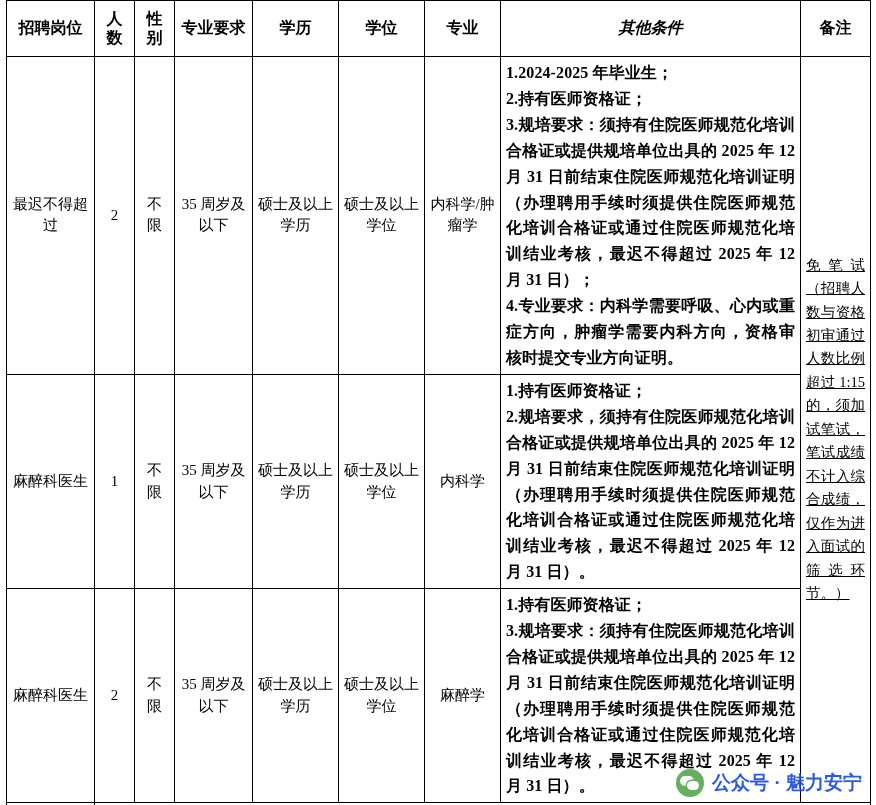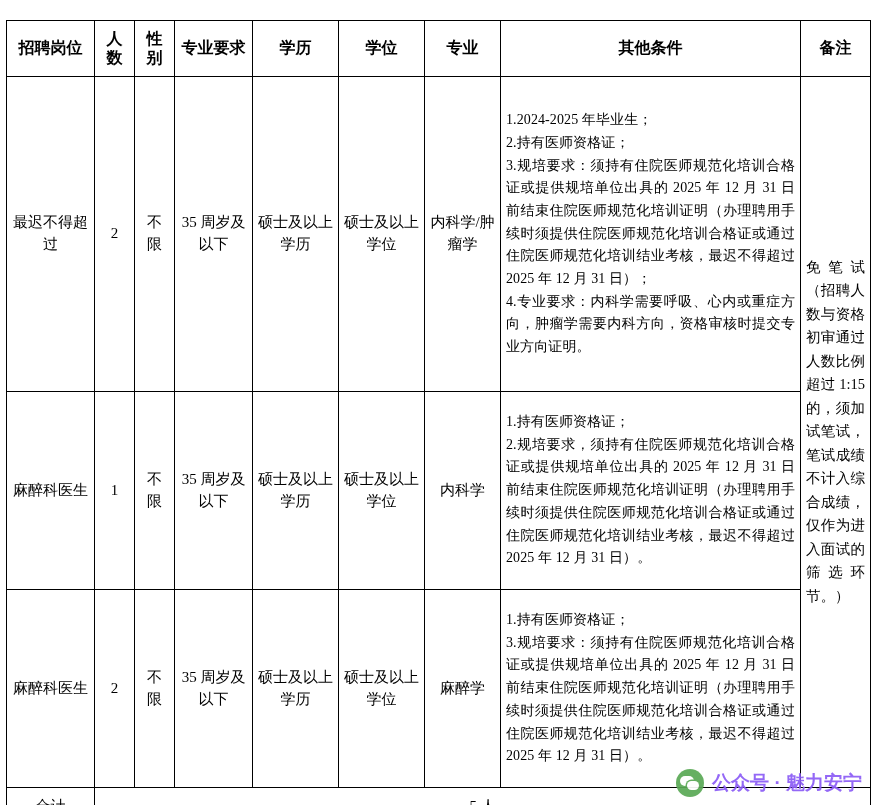--- a/index.html
+++ b/index.html
@@ -12,21 +12,21 @@
     height: 805px;
     font-family: "Liberation Serif", "DejaVu Serif", serif;
     color: #000000;
     overflow: hidden;
   }
   .page {
     position: relative;
     width: 876px;
     height: 805px;
     box-sizing: border-box;
-    padding: 20px 6px 0 6px;
+    padding: 0 6px 0 6px;
   }
   table.rec-table {
     border-collapse: collapse;
     width: 864px;
     table-layout: fixed;
     font-size: 15px;
   }
   table.rec-table td, table.rec-table th {
     border: 1px solid #000000;
     vertical-align: middle;
@@ -40,69 +40,71 @@
     font-size: 16px;
     line-height: 1.18;
   }
   .c-post   { width: 88px; }
   .c-num    { width: 40px; }
   .c-sex    { width: 40px; }
   .c-age    { width: 78px; }
   .c-edu    { width: 86px; margin-top: 16px; }
   .c-deg    { width: 86px; margin-left: 24px; }
   .c-major  { width: 76px; }
-  .c-other  { width: 300px; }
+  .c-other  { width: 300px; font-style: italic; }
   .c-remark { width: 70px; margin-left: 36px; }
 
   td.center {
     text-align: center;
     line-height: 1.45;
   }
   td.other-cell {
     text-align: left;
     vertical-align: top;
     line-height: 1.62;
-    font-size: 14px;
+    font-size: 16px;
     padding: 6px 7px 6px 7px;
     letter-spacing: 0.1px;
+    font-weight: bold;
   }
   td.other-cell p {
     margin: 0;
     text-align: justify;
     text-justify: inter-ideograph;
   }
   td.remark-cell {
     text-align: center;
     vertical-align: middle;
     line-height: 1.62;
     font-size: 14.5px;
     padding: 6px 4px;
   }
   td.remark-cell p {
     margin: 0;
     text-align: justify;
     text-justify: inter-ideograph;
+    text-decoration: underline;
   }
   .r1 { height: 315px; }
   .r2 { height: 198px; }
   .r3 { height: 198px; }
   .r-total td { height: 38px; }
   .total-label { text-align: center; font-size: 15px; }
   .total-value { text-align: center; font-size: 15px; }
 
   .wm {
     position: absolute;
     right: 14px;
     bottom: 8px;
     display: flex;
     align-items: center;
     gap: 8px;
     font-family: "Liberation Sans", sans-serif;
     font-size: 19px;
-    color: #8b5cf6;
+    color: #1d4ed8;
     font-weight: bold;
     opacity: 0.92;
   }
   .wm-badge {
     width: 28px;
     height: 28px;
     border-radius: 50%;
     background: #5aa955;
     position: relative;
     flex: none;

